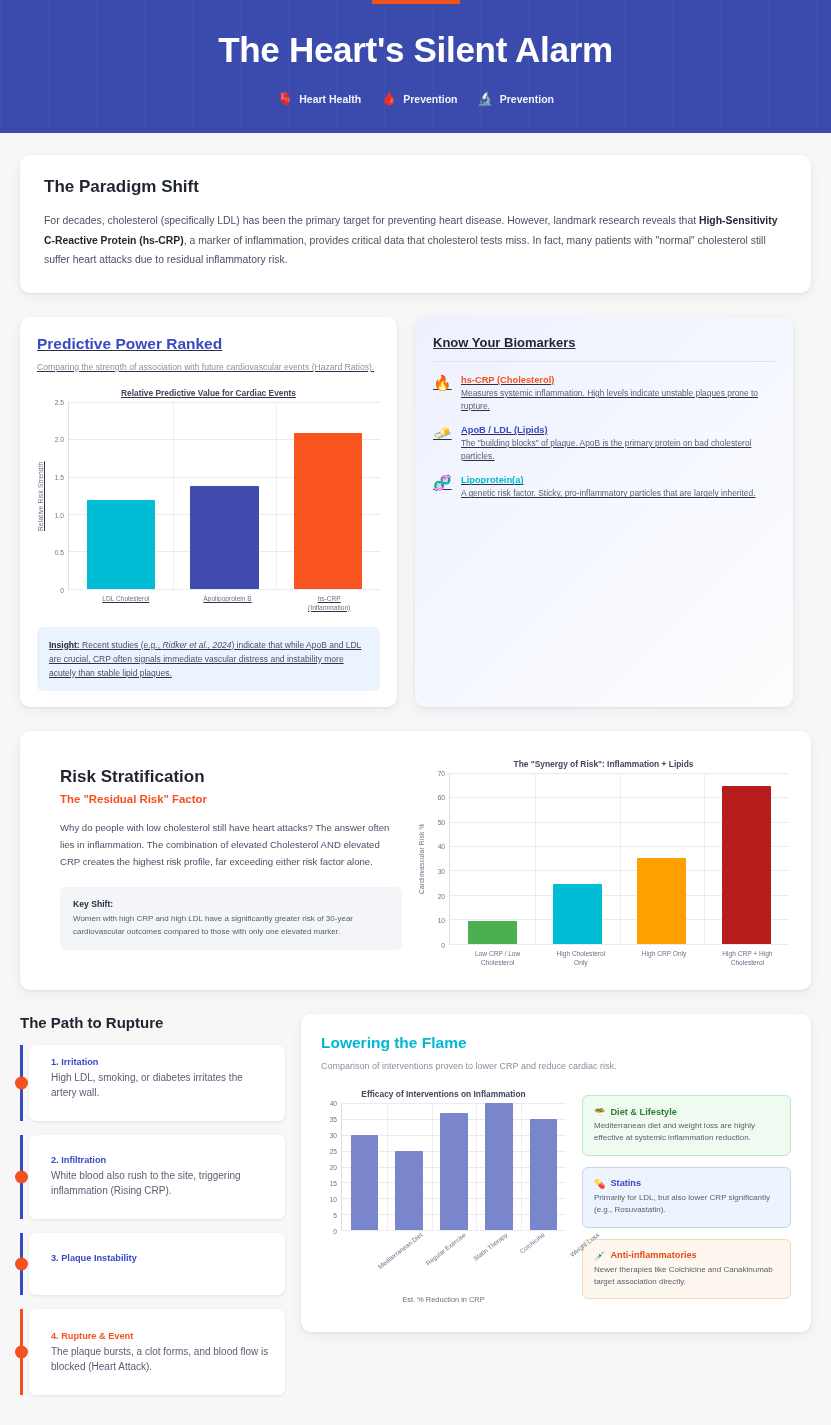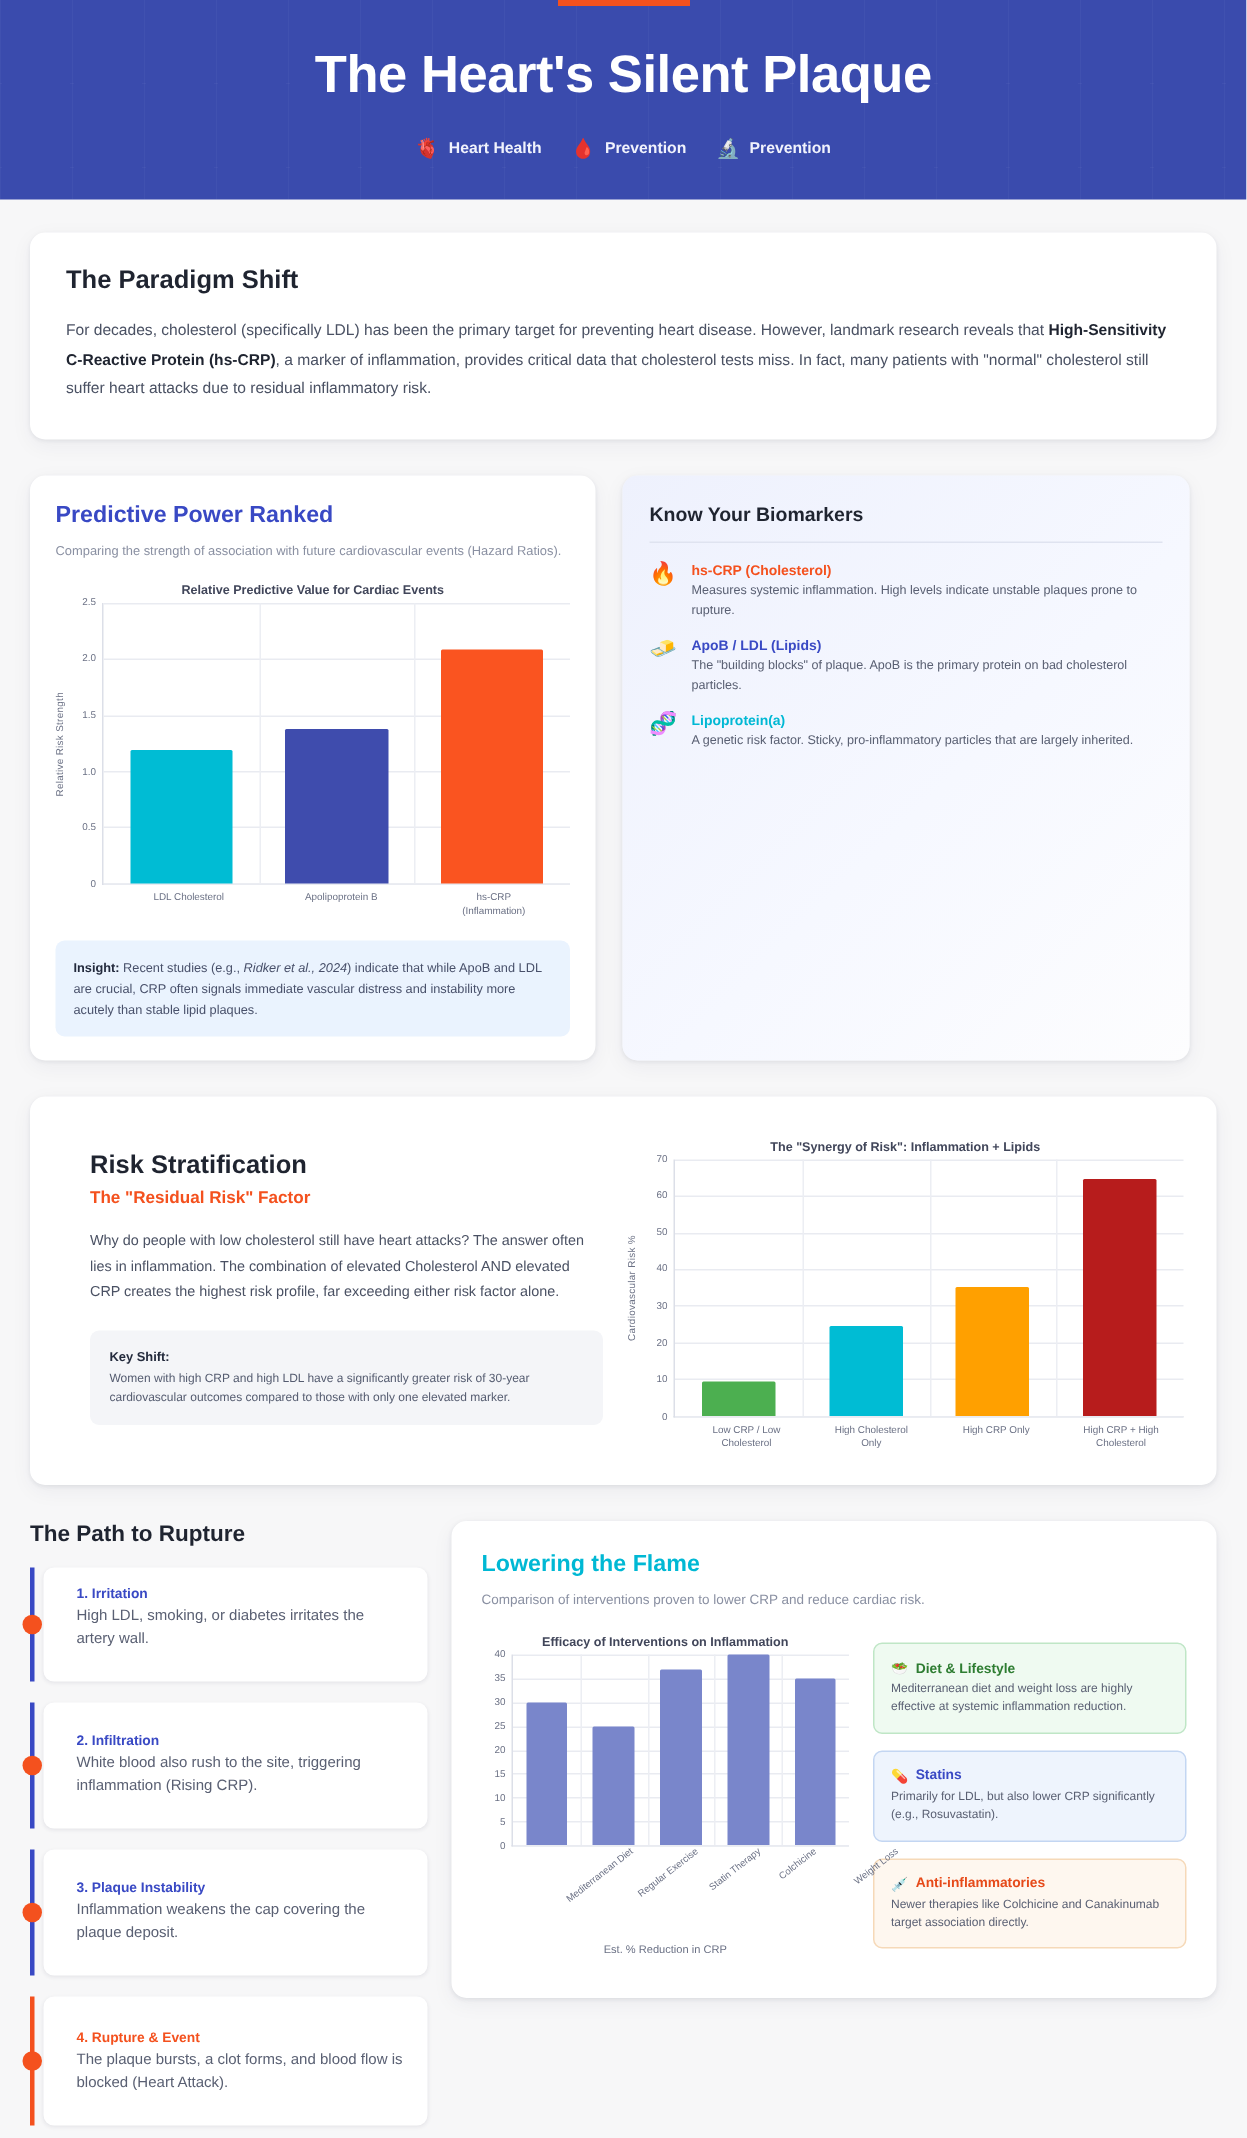--- a/index.html
+++ b/index.html
@@ -69,21 +69,21 @@
   }
   .hero-tag .emo { font-size: 13px; line-height: 1; }
 
   
   .page { padding: 22px 20px 24px; }
   .card {
     background: #ffffff;
     border-radius: 10px;
     box-shadow: 0 1px 3px rgba(30,35,70,.08), 0 4px 14px rgba(30,35,70,.05);
   }
-  .row { display: flex; gap: 18px; }
+  .row { display: flex; gap: 18px; text-decoration: underline; }
   .mb { margin-bottom: 24px; }
 
   
   .paradigm { padding: 22px 24px 24px; }
   .h2 { font-size: 17px; font-weight: bold; color: #1f2430; margin-bottom: 14px; }
   .body-txt { font-size: 10.4px; line-height: 1.85; color: #4a5163; }
   .body-txt b { color: #1f2430; font-weight: bold; }
 
   
   .predictive { width: 377px; padding: 18px 17px 16px; }
@@ -202,21 +202,21 @@
     white-space: nowrap;
     text-align: right;
   }
 </style>
 </head>
 <body>
 
 <div class="hero">
   <div class="hero-pattern"></div>
   <div class="hero-accent"></div>
-  <div class="hero-title">The Heart's Silent Plaque</div>
+  <div class="hero-title">The Heart's Silent Alarm</div>
   <div class="hero-tags">
     <div class="hero-tag">
       <span class="emo">🫀</span>
       <span>Heart Health</span>
     </div>
     <div class="hero-tag">
       <span class="emo">🩸</span>
       <span>Prevention</span>
     </div>
     <div class="hero-tag">
@@ -416,21 +416,20 @@
         <div class="step-rail" style="background:#3949c4"></div>
         <div class="step-dot"></div>
         <div class="step-title" style="color:#3949c4">2. Infiltration</div>
         <div class="step-desc">White blood also rush to the site, triggering inflammation (Rising CRP).</div>
       </div>
 
       <div class="step" style="min-height:62px;padding-top:20px;">
         <div class="step-rail" style="background:#3949c4"></div>
         <div class="step-dot"></div>
         <div class="step-title" style="color:#3949c4">3. Plaque Instability</div>
-        <div class="step-desc">Inflammation weakens the cap covering the plaque deposit.</div>
       </div>
 
       <div class="step" style="min-height:62px;padding-top:22px;">
         <div class="step-rail" style="background:#f4511e"></div>
         <div class="step-dot"></div>
         <div class="step-title" style="color:#f4511e">4. Rupture &amp; Event</div>
         <div class="step-desc">The plaque bursts, a clot forms, and blood flow is blocked (Heart Attack).</div>
       </div>
     </div>
 

